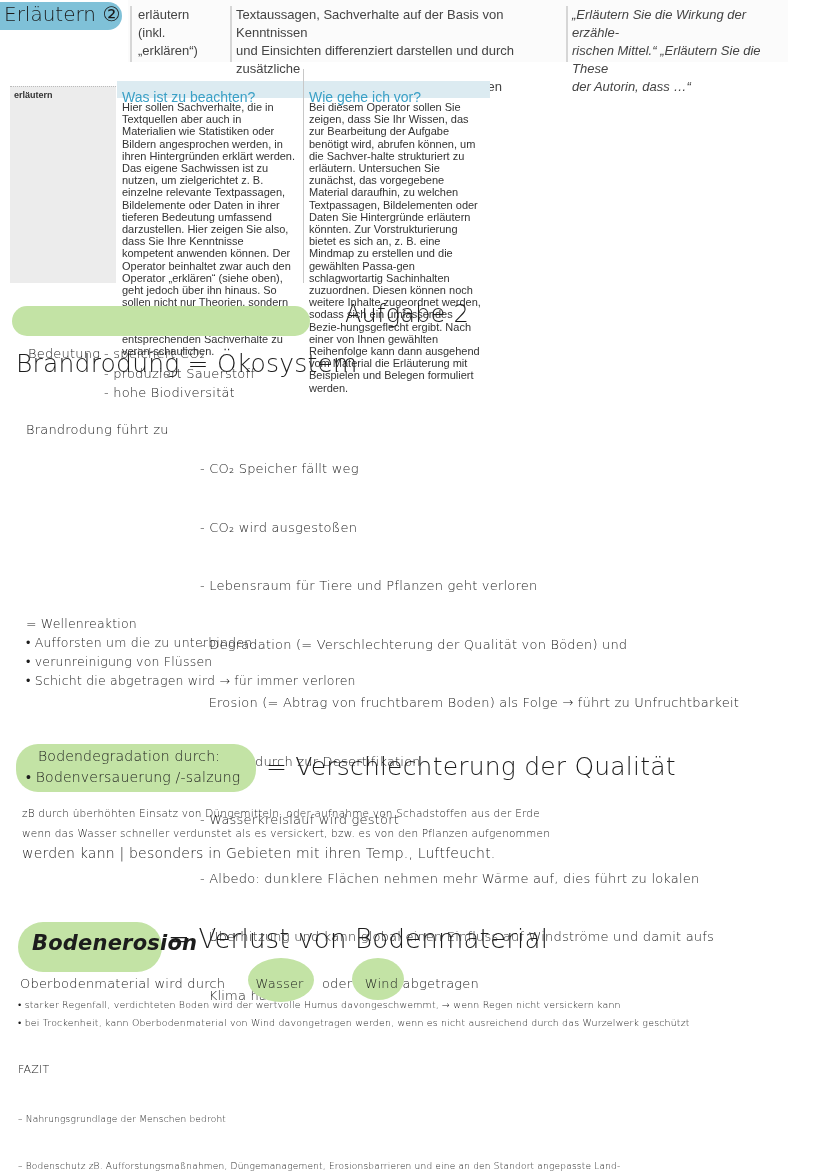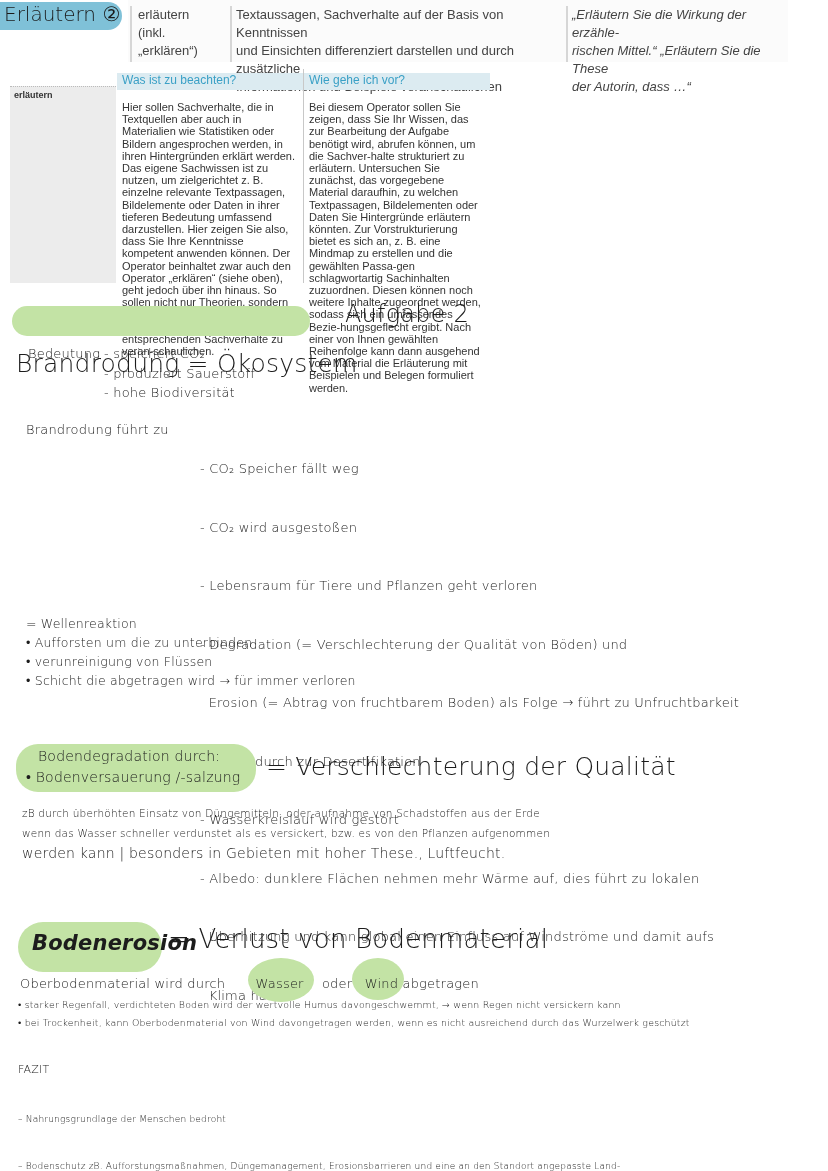--- a/index.html
+++ b/index.html
@@ -11,21 +11,21 @@
   .tag-pill { left: 0; top: 2px; width: 122px; height: 28px; background: #7fc1d8; border-radius: 0 14px 14px 0; }
   .tag-text { left: 4px; top: 2px; font-size: 20px; font-family: "DejaVu Sans", sans-serif; font-weight: 300; }
   .op-strip { left: 128px; top: 0; width: 660px; height: 62px; background: #fbfbfb; }
   .op-col { top: 6px; font-size: 13px; line-height: 18px; color: #444; }
   .op-bar { width: 2px; background: #d6d6d6; top: 6px; height: 56px; }
   .op-quote { font-style: italic; }
 
   
   .tbl { left: 10px; top: 69px; width: 480px; height: 214px; }
   .tbl-left { left: 0; top: 17px; width: 106px; height: 197px; background: #ececec; border-top: 1px dotted #bbb; }
-  .tbl-head { height: 17px; background: #dcebf1; font-size: 12px; color: #3aa0c6; padding: 0 5px; top: 4px; }
+  .tbl-head { height: 17px; background: #dcebf1; font-size: 14px; color: #3aa0c6; padding: 8px 5px; top: 12px; }
   .tbl-cell { font-size: 11px; line-height: 12.2px; color: #333; padding: 15px 5px; top: 17px; }
   .tbl-div { width: 1px; background: #c8c8c8; top: 0; height: 214px; }
   .op-name { left: 4px; top: 21px; font-size: 9px; font-weight: bold; color: #333; }
 
   
   .hl { background: #c3e3a5; border-radius: 16px; }
   .list-line { font-size: 13px; line-height: 19.5px; }
 </style>
 </head>
 <body>
@@ -96,21 +96,21 @@
 
 <div class="abs hl" style="left:16px; top:744px; width:240px; height:48px; border-radius:22px;"></div>
 <div class="abs hand" style="left:26px; top:746px; font-size:14px; line-height:21px;">
   <div style="padding-left:12px">Bodendegradation durch:</div>
   <div>• Bodenversauerung /-salzung</div>
 </div>
 <div class="abs hand" style="left:266px; top:752px; font-size:25px;">= Verschlechterung der Qualität</div>
 <div class="abs hand" style="left:22px; top:803px; font-size:10.5px; line-height:20px;">
   <div>zB durch überhöhten Einsatz von Düngemitteln, oder aufnahme von Schadstoffen aus der Erde</div>
   <div>wenn das Wasser schneller verdunstet als es versickert, bzw. es von den Pflanzen aufgenommen</div>
-  <div style="font-size:14px;">werden kann | besonders in Gebieten mit hoher These., Luftfeucht.</div>
+  <div style="font-size:14px;">werden kann | besonders in Gebieten mit ihren Temp., Luftfeucht.</div>
 </div>
 
 <div class="abs hl" style="left:18px; top:922px; width:144px; height:50px; border-radius:25px;"></div>
 <div class="abs hand" style="left:32px; top:931px; font-size:21px; font-weight:bold;font-style:italic;">Bodenerosion</div>
 <div class="abs hand" style="left:168px; top:924px; font-size:26px;">= Verlust von Bodenmaterial</div>
 
 <div class="abs hl" style="left:248px; top:958px; width:66px; height:44px; border-radius:50%;"></div>
 <div class="abs hl" style="left:352px; top:958px; width:52px; height:42px; border-radius:50%;"></div>
 <div class="abs hand" style="left:20px; top:976px; font-size:13px; white-space:nowrap;">
   <span>Oberbodenmaterial wird durch</span>

